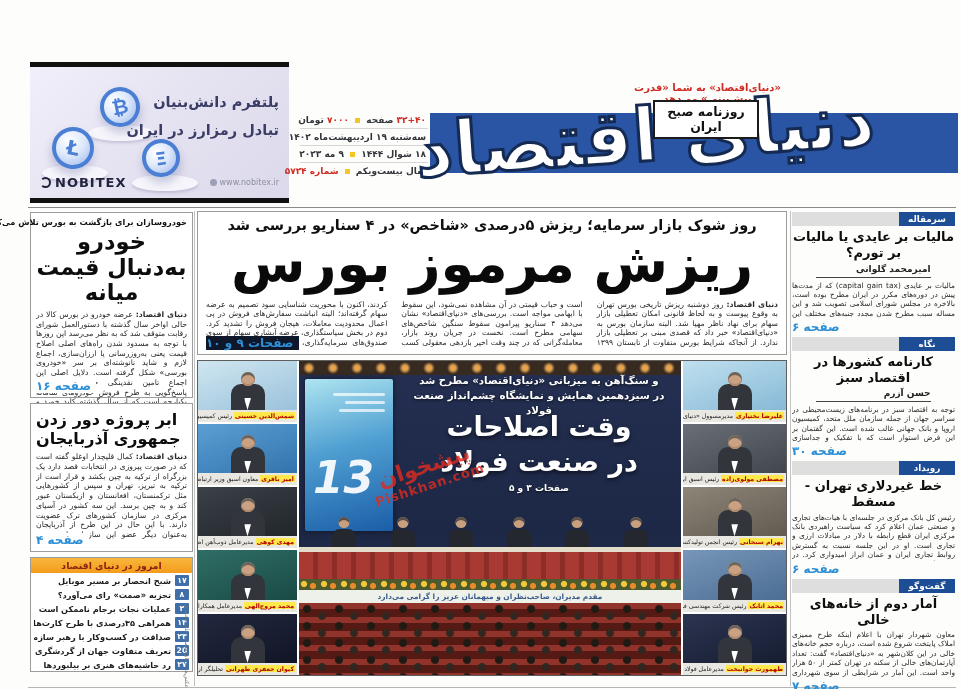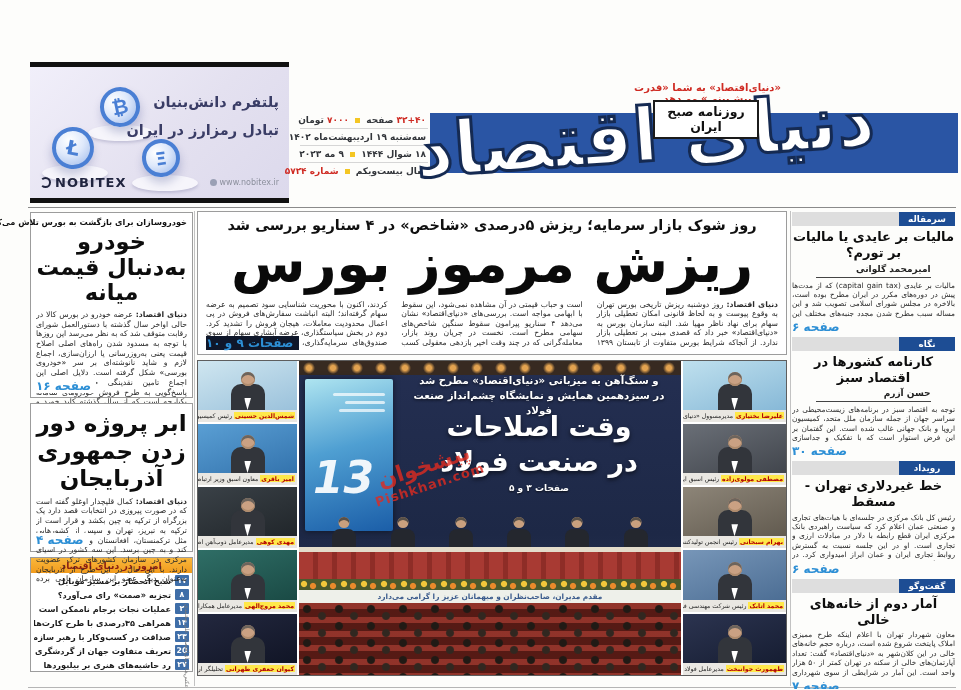--- a/index.html
+++ b/index.html
@@ -35,21 +35,21 @@
   .hrule { position:absolute; left:28px; right:5px; top:207px; height:1px; background:#8a8a8a; }
   .vline { position:absolute; top:211px; bottom:4px; width:1px; background:#c2c2c2; }
   .v1 { left:194px; } .v2 { left:790px; }
   .bottomline { position:absolute; left:28px; right:5px; top:687px; height:1px; background:#b5b5b5; }
 
   
   .col-left { position:absolute; left:30px; top:212px; width:163px; }
   .lbox { border:1px solid #9c9c9c; background:#fff; padding:4px 5px; position:relative; margin-bottom:5px; }
   .l-kicker { font-size:8.2px; font-weight:bold; text-align:center; color:#111; margin-bottom:2px; white-space:nowrap; }
   .l-title { font-size:22.5px; line-height:1.14; font-weight:bold; text-align:center; color:#0d0d0d; margin:2px 0 4px; }
-  .l-title2 { font-size:23px; line-height:1.2; font-weight:bold; text-align:center; color:#0d0d0d; margin:2px 0 4px; }
+  .l-title2 { font-size:16px; line-height:1.2; font-weight:bold; text-align:left; color:#0d0d0d; margin:2px 0 4px; }
   .l-body { font-size:7.7px; line-height:9.7px; text-align:justify; color:#2a2a2a; overflow:hidden; }
   .b1 { max-height:107px; } .b2 { max-height:88px; }
   .lead-in { font-weight:bold; }
   .pgref { color:#2d8fd5; font-weight:bold; font-size:12px; }
   .lbox .pgref-abs { position:absolute; left:5px; bottom:4px; background:#fff; padding-right:5px; }
 
   .today { border:1px solid #9c9c9c; background:#fff; }
   .today-head { height:15px; background:linear-gradient(180deg,#f9b73c,#f29c1d); color:#8a1f12; font-size:9.3px; font-weight:bold; text-align:center; line-height:15px; }
   .trow { display:flex; align-items:center; gap:4px; padding:2px 3px 1px; }
   .tnum { flex:0 0 14px; height:11px; background:#3f6ea8; color:#fff; font-size:7.8px; font-weight:bold; text-align:center; line-height:11px; border-radius:1px; }

